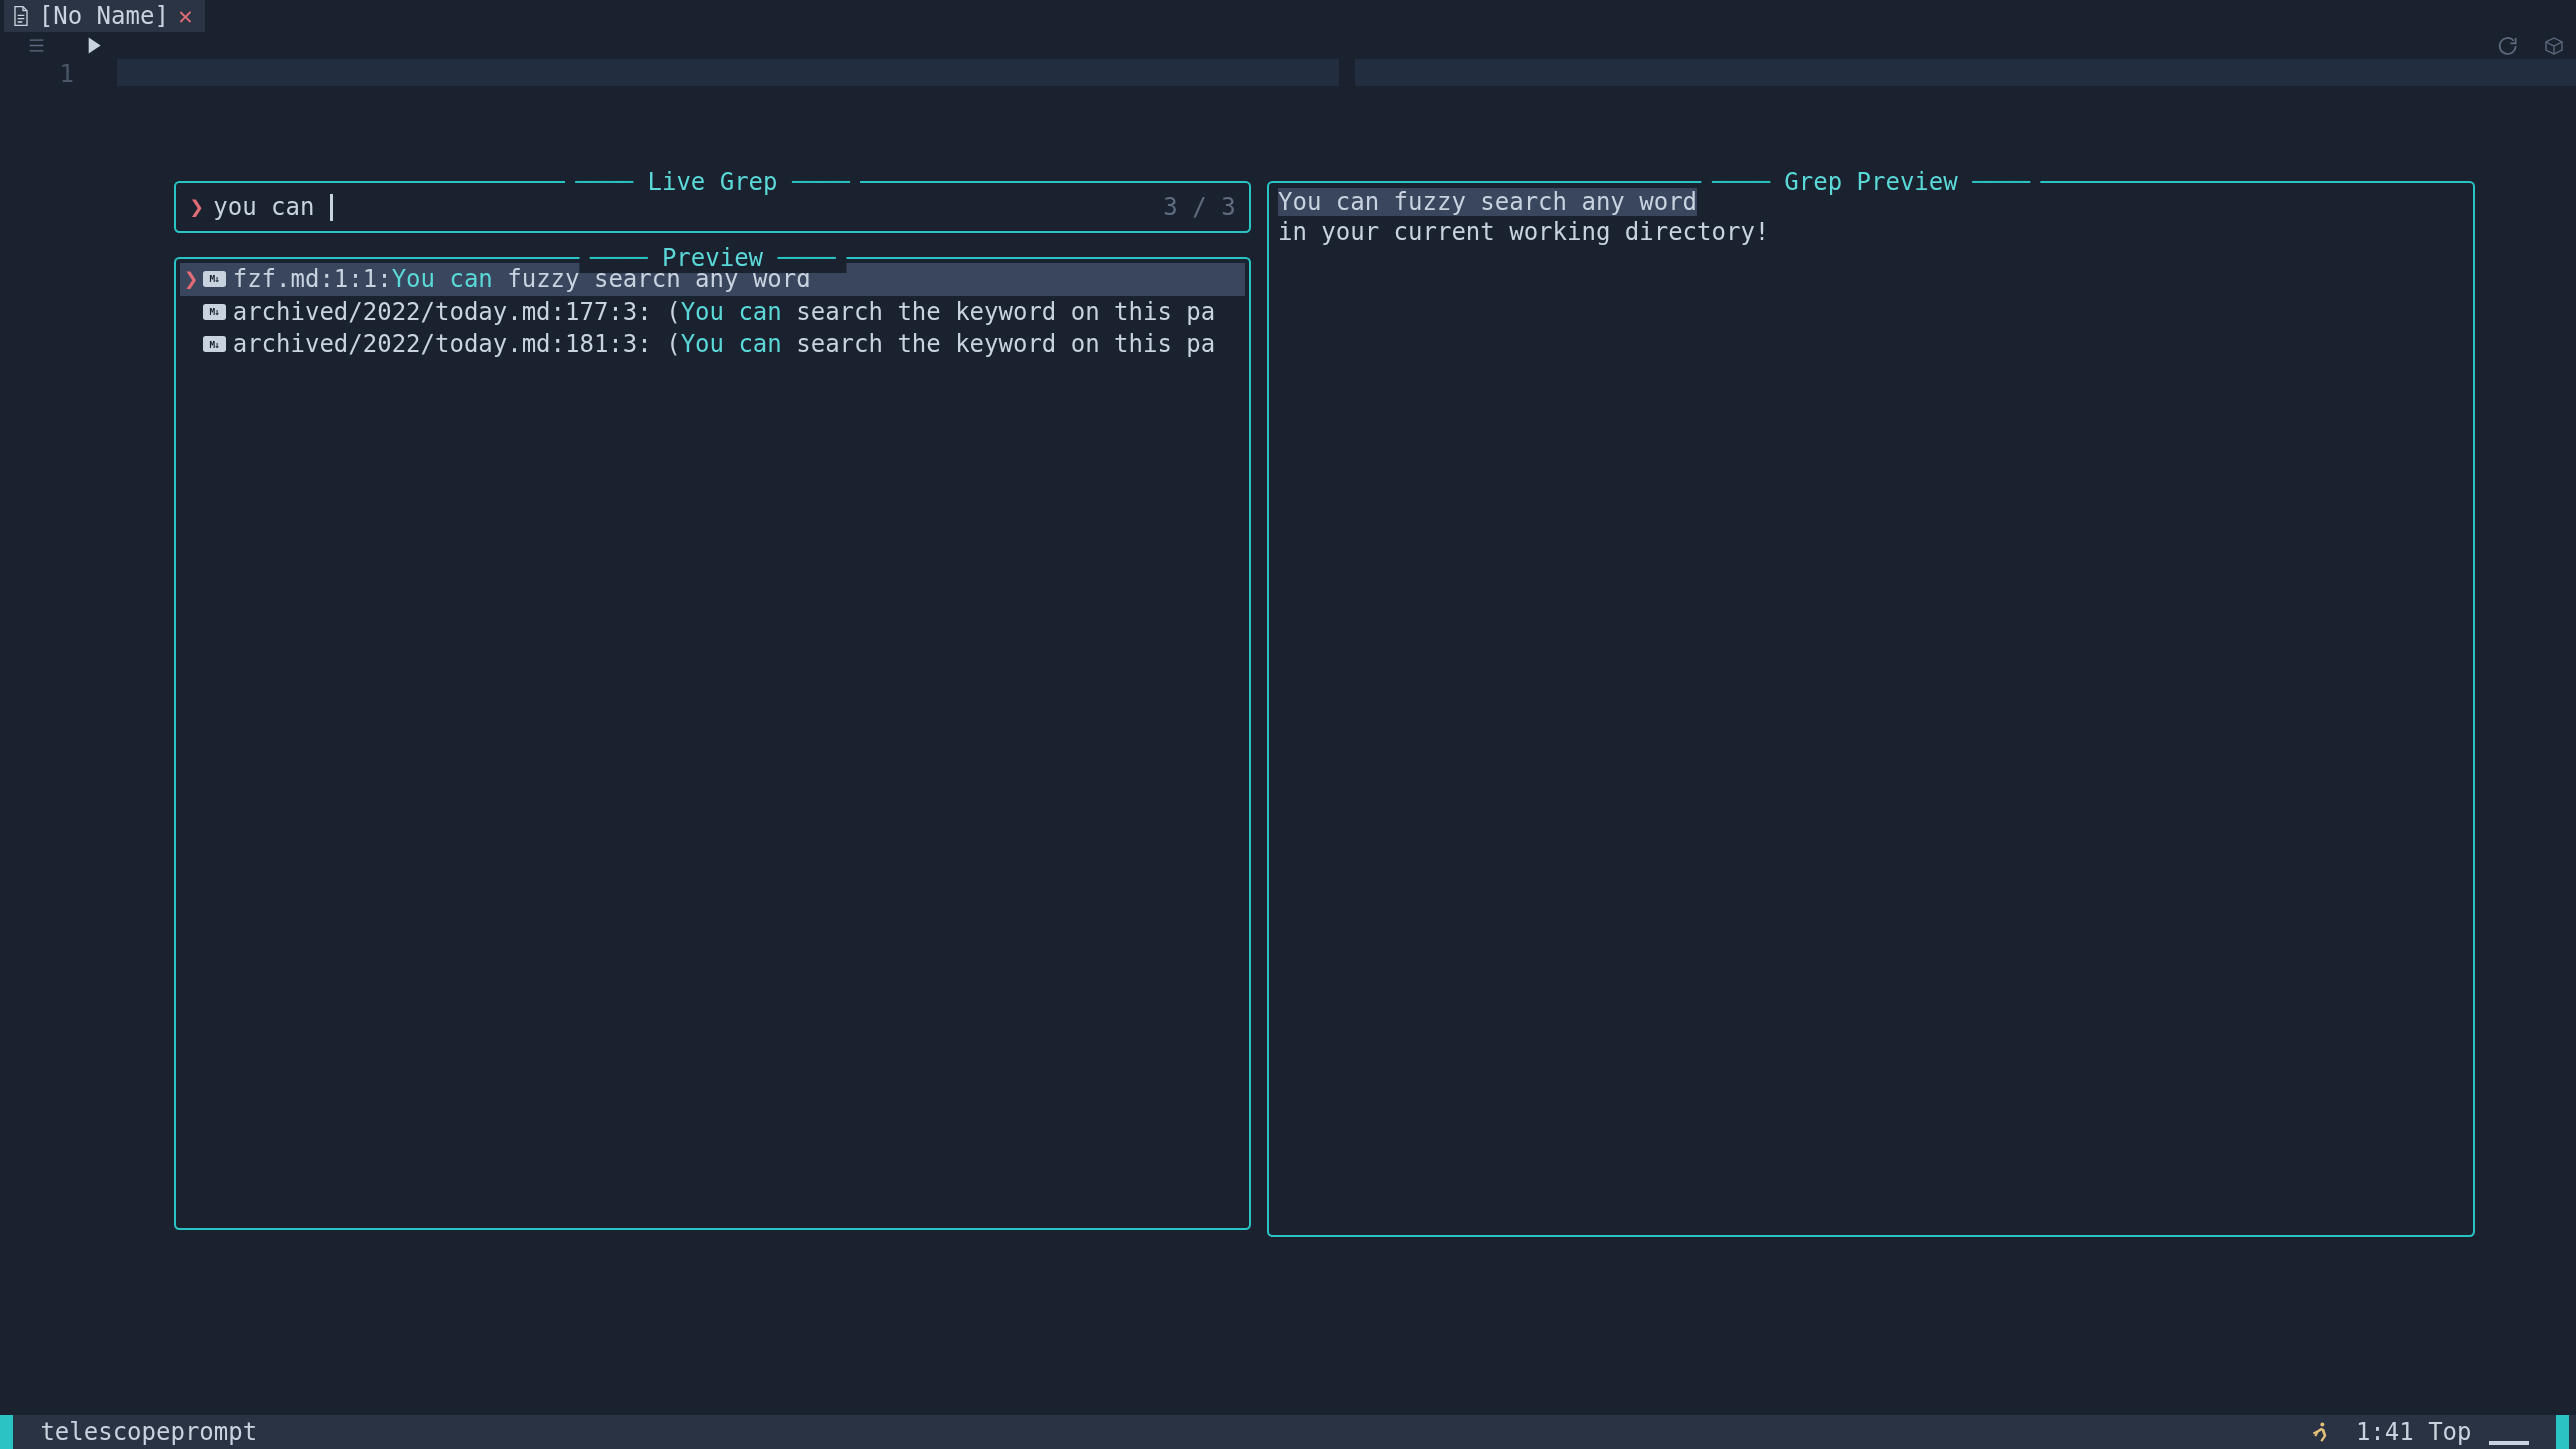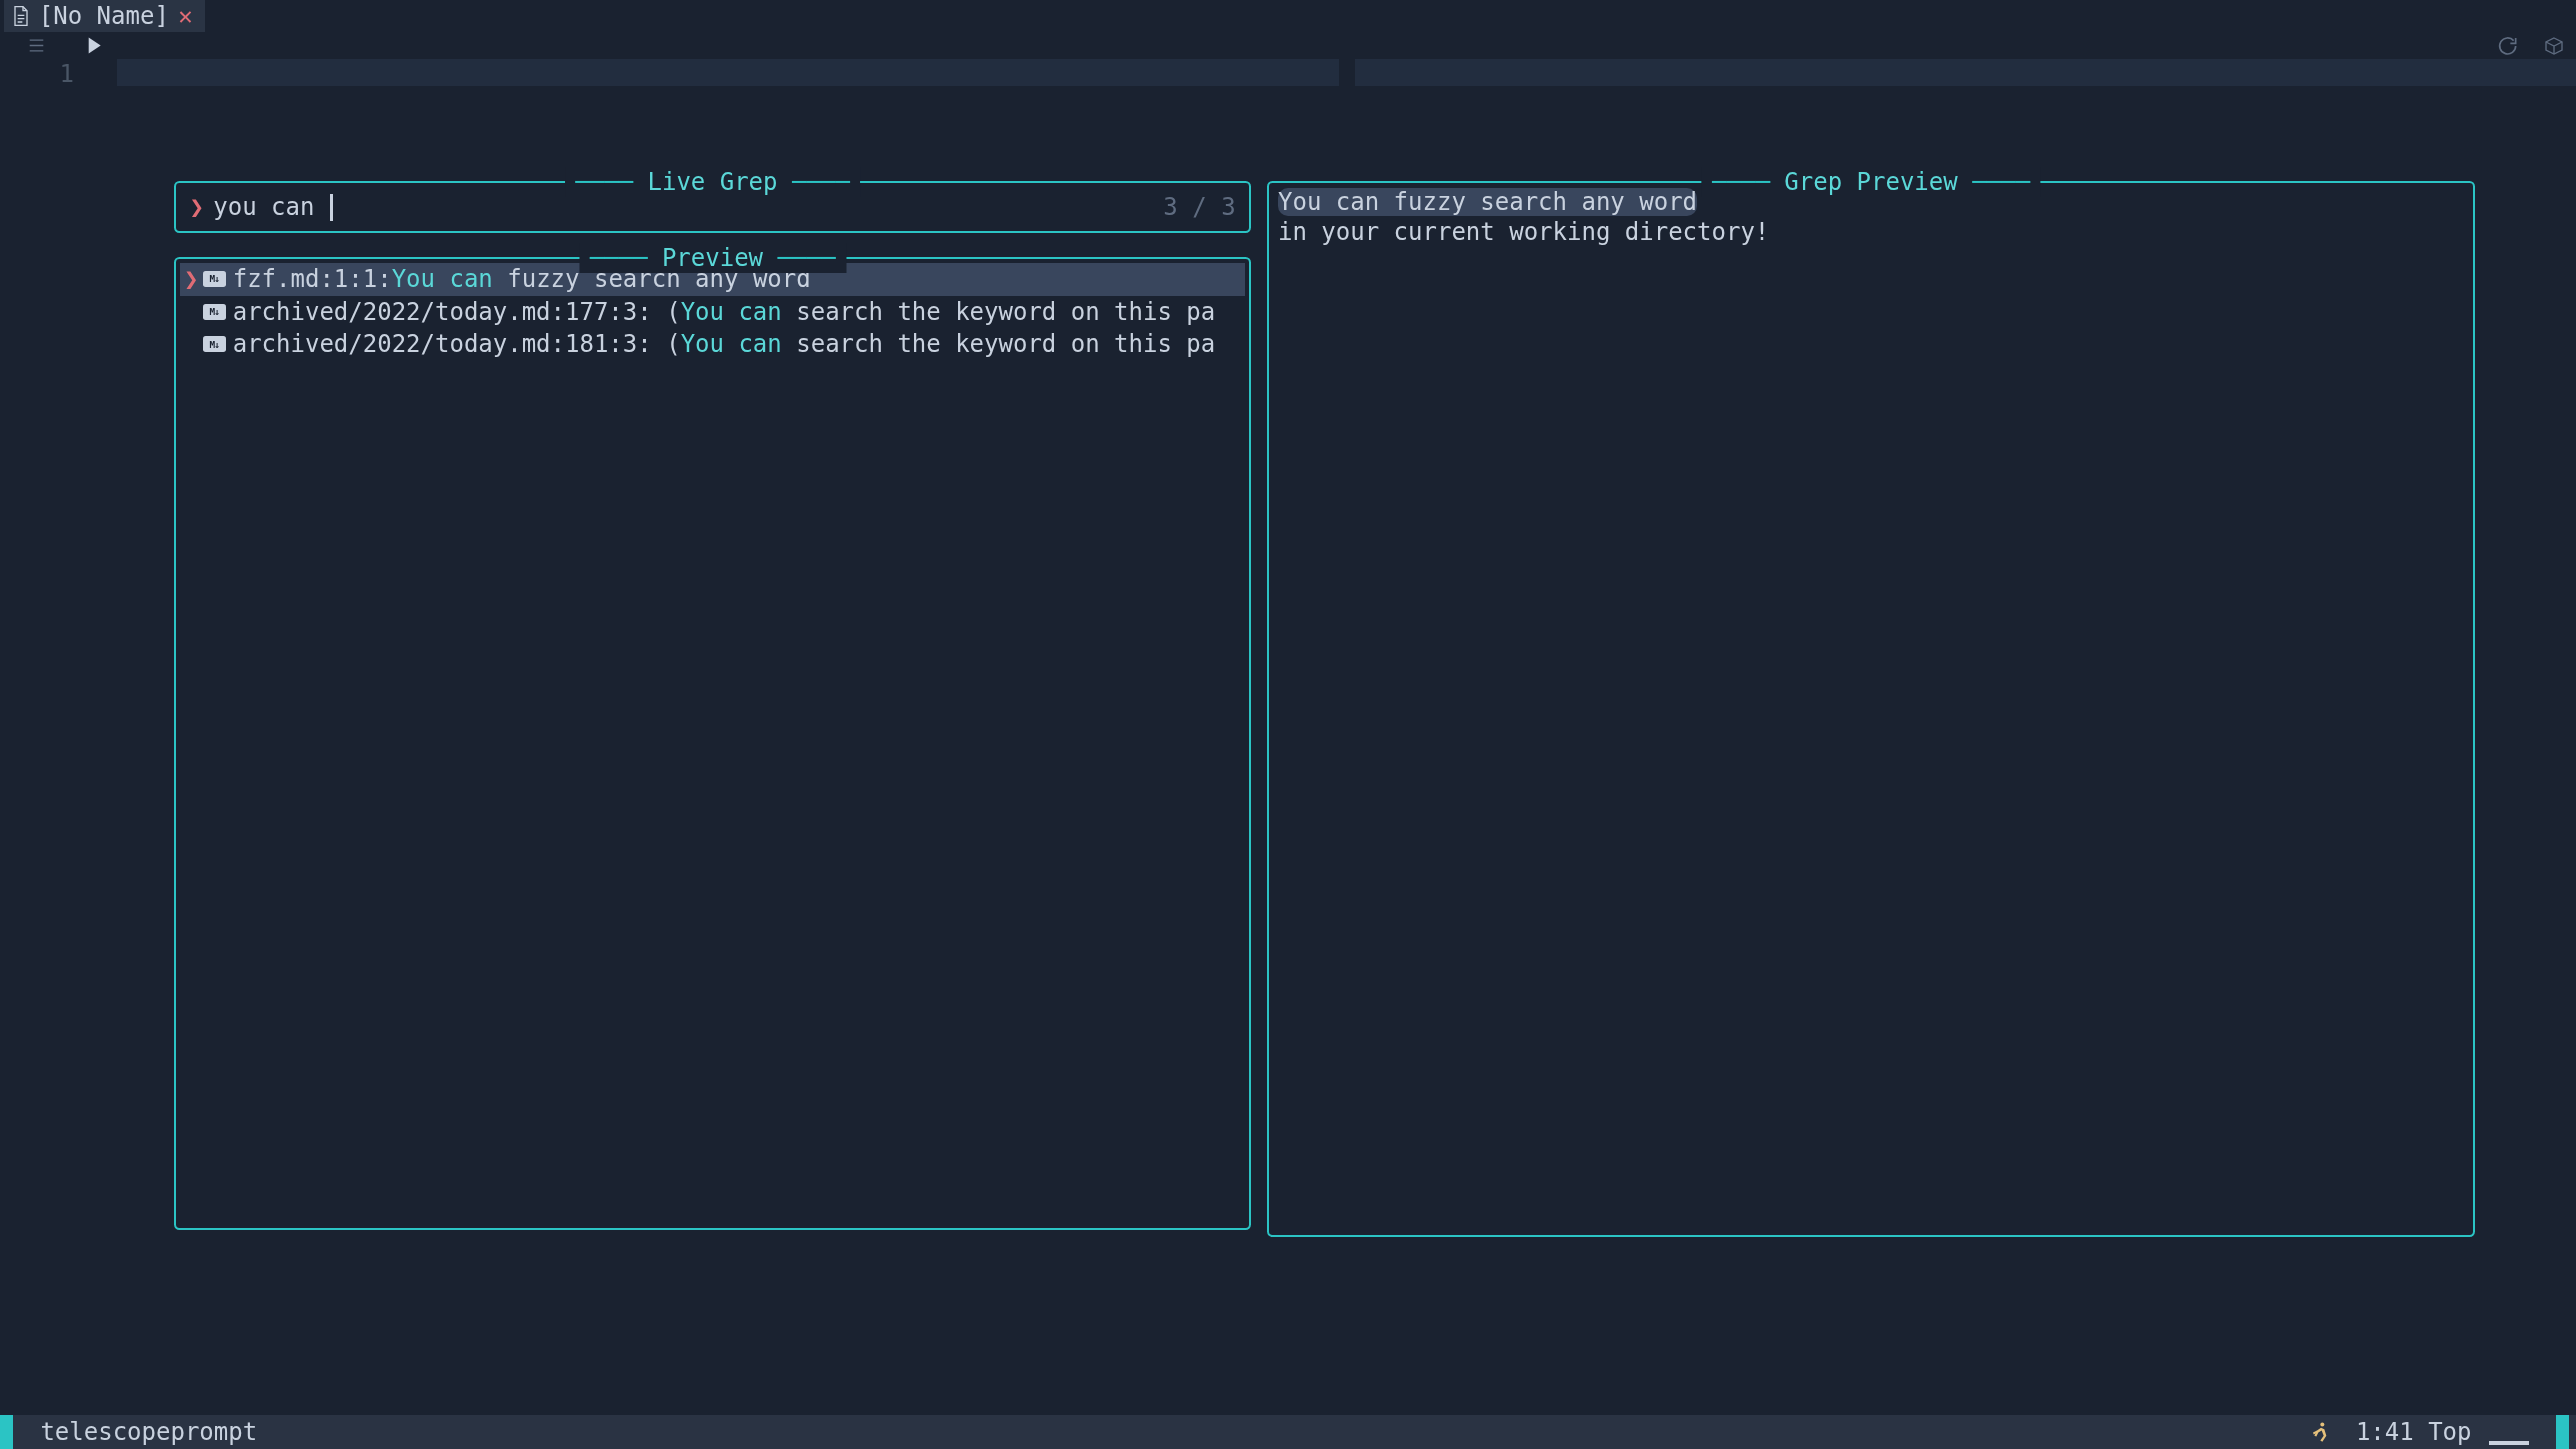--- a/index.html
+++ b/index.html
@@ -136,21 +136,21 @@
   }
   .res-path{color:var(--fg);}
   .res-match{color:var(--cyan-bright);}
   .res-rest{color:var(--fg);}
 
   .preview-panel{
     width:1208px;height:1056px;
     padding:4px 9px;
   }
   .preview-line{white-space:pre;}
-  .preview-line .hl{background:var(--sel);border-radius:10px;}
+  .preview-line .hl{background:var(--sel);}
 
   
   .statusline{
     position:absolute;bottom:0;left:0;right:0;
     height:34px;
     background:var(--bg-status);
     display:flex;align-items:center;
     font-size:24px;
     padding:0 6.7px 0 0;
   }

